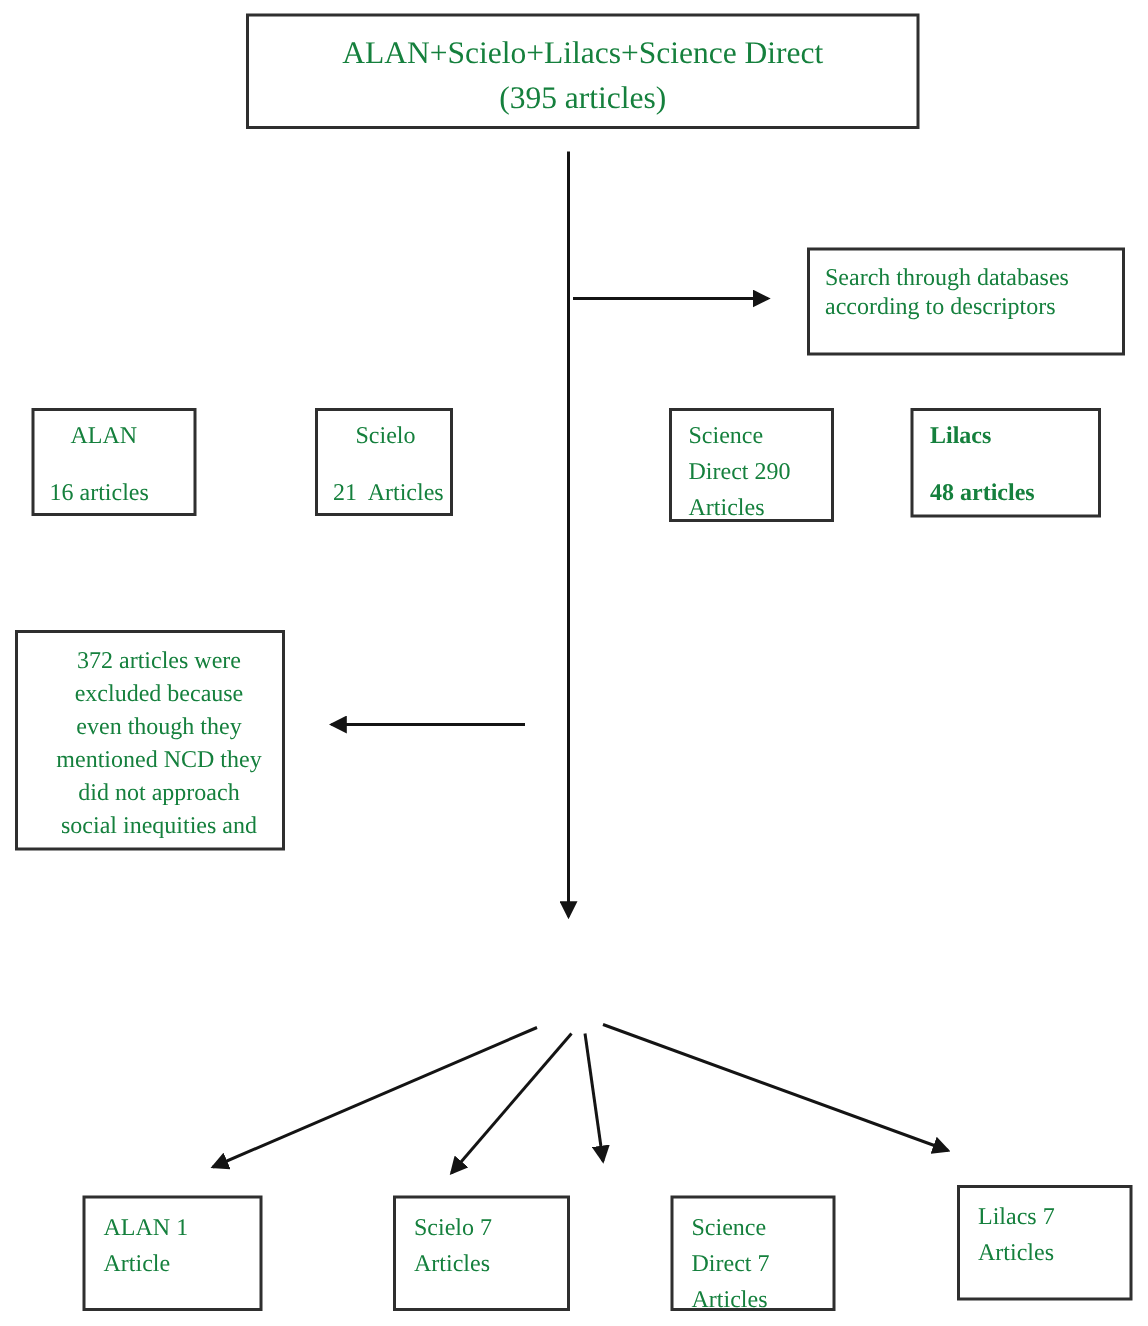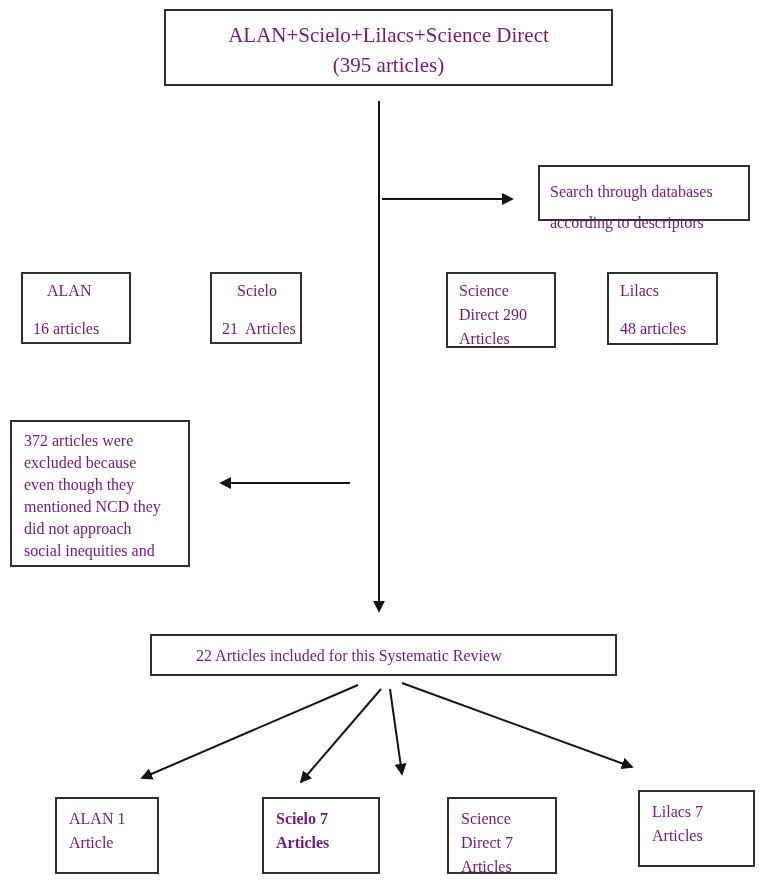--- a/index.html
+++ b/index.html
@@ -2,21 +2,21 @@
 <html><head>
 <meta charset="utf-8">
 <style>
   html, body { margin: 0; padding: 0; background: #ffffff; }
   .canvas {
     position: relative;
     width: 765px;
     height: 884px;
     background: #ffffff;
     font-family: "Liberation Serif", "DejaVu Serif", serif;
-    color: #701a75;
+    color: #15803d;
     overflow: hidden;
   }
   .arrows {
     position: absolute;
     left: 0; top: 0;
     width: 765px; height: 884px;
     pointer-events: none;
   }
   .arrows line { stroke: #141414; stroke-width: 2; }
   .box {
@@ -28,49 +28,50 @@
     font-size: 16px;
     line-height: 22px;
   }
   .box-total {
     left: 164px; top: 9px; width: 449px; height: 77px;
     text-align: center;
     font-size: 21px; line-height: 30px;
     padding-top: 9px;
   }
   .box-search {
-    left: 538px; top: 165px; width: 212px; height: 56px;
+    left: 538px; top: 165px; width: 212px; height: 72px;
     padding: 9px 8px 0 10px;
-    line-height: 31px;
+    line-height: 19px;
   }
   .box-db {
     top: 272px; height: 72px;
     line-height: 19px;
     padding: 7px 0 0 10px;
   }
   .box-db-alan   { left: 21px;  width: 110px; text-indent: 14px; }
   .box-db-scielo { left: 210px; width: 92px; text-indent: 15px; }
   .box-db-science{ left: 446px; width: 110px; height: 76px; line-height: 24px; padding-top: 5px; padding-left: 11px; }
-  .box-db-lilacs { left: 607px; width: 111px; height: 73px; padding-left: 11px; }
+  .box-db-lilacs { left: 607px; width: 127px; height: 73px; padding-left: 11px; font-weight: bold; }
   .box-excluded {
     left: 10px; top: 420px; width: 180px; height: 147px;
     padding: 8px 0 0 12px;
     line-height: 22px;
+    text-align: center;
   }
   .box-included {
     left: 150px; top: 634px; width: 467px; height: 42px;
     padding: 9px 0 0 44px;
   }
   .box-inc {
     top: 797px; height: 77px;
     line-height: 24px;
     padding: 8px 0 0 12px;
   }
-  .box-inc-alan    { left: 55px;  width: 104px; }
-  .box-inc-scielo  { left: 262px; width: 118px; font-weight: bold; }
+  .box-inc-alan    { left: 55px;  width: 120px; }
+  .box-inc-scielo  { left: 262px; width: 118px; }
   .box-inc-science { left: 447px; width: 110px; }
   .box-inc-lilacs  { left: 613px; width: 117px; top: 790px; margin-left: 25px; }
 </style>
 </head>
 <body>
 
 <div class="canvas">
 
   <svg class="arrows" viewBox="0 0 765 884" xmlns="http://www.w3.org/2000/svg">
     <defs>
@@ -109,21 +110,20 @@
 
 48 articles</div>
 
   <div class="box box-excluded">372 articles were
 excluded because
 even though they
 mentioned NCD they
 did not approach
 social inequities and</div>
 
-  <div class="box box-included">22 Articles included for this Systematic Review</div>
 
   <div class="box box-inc box-inc-alan">ALAN 1
 Article</div>
 
   <div class="box box-inc box-inc-scielo">Scielo 7
 Articles</div>
 
   <div class="box box-inc box-inc-science">Science
 Direct 7
 Articles</div>

